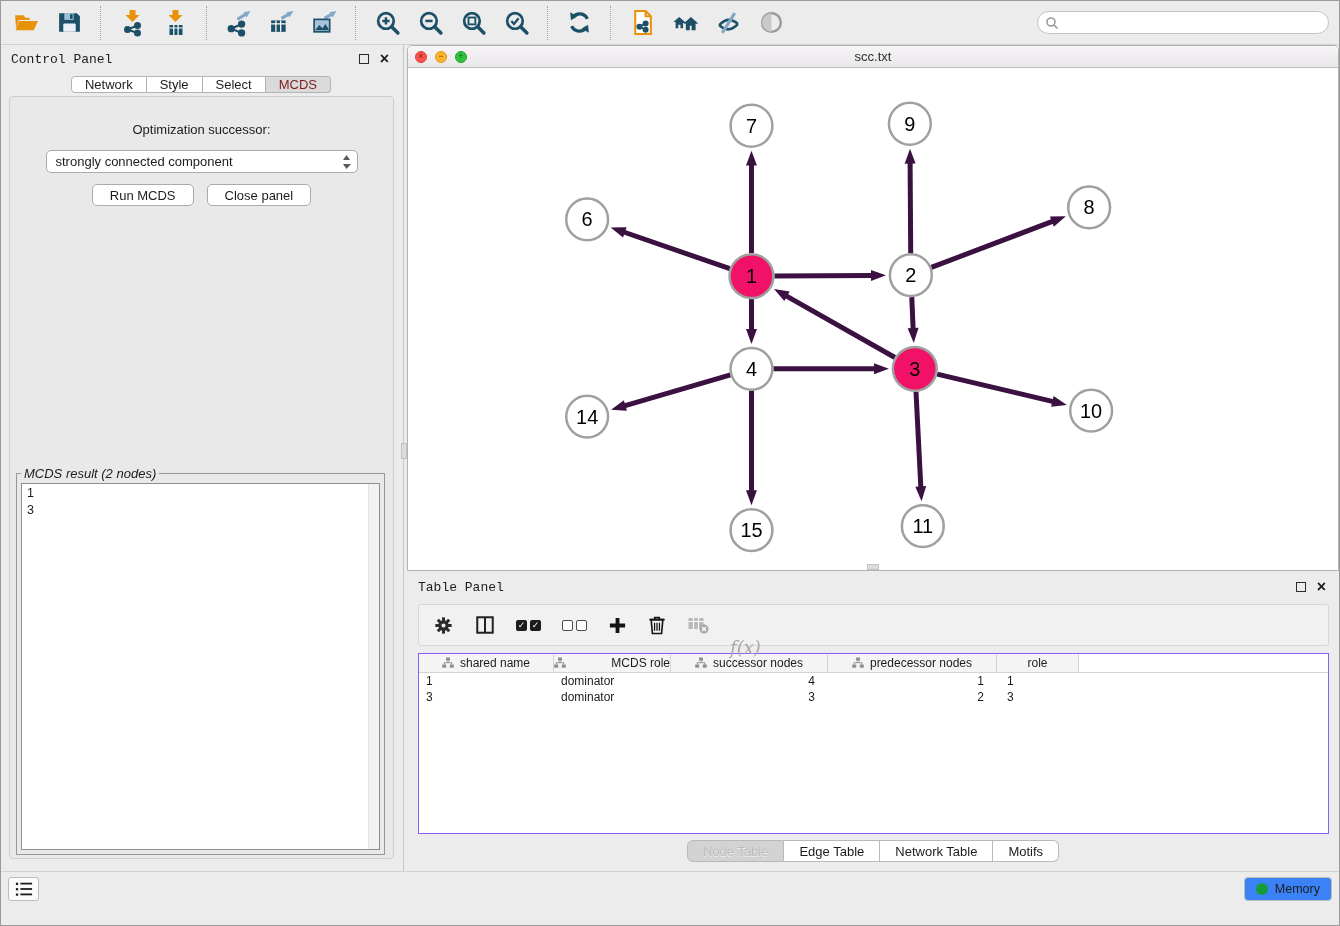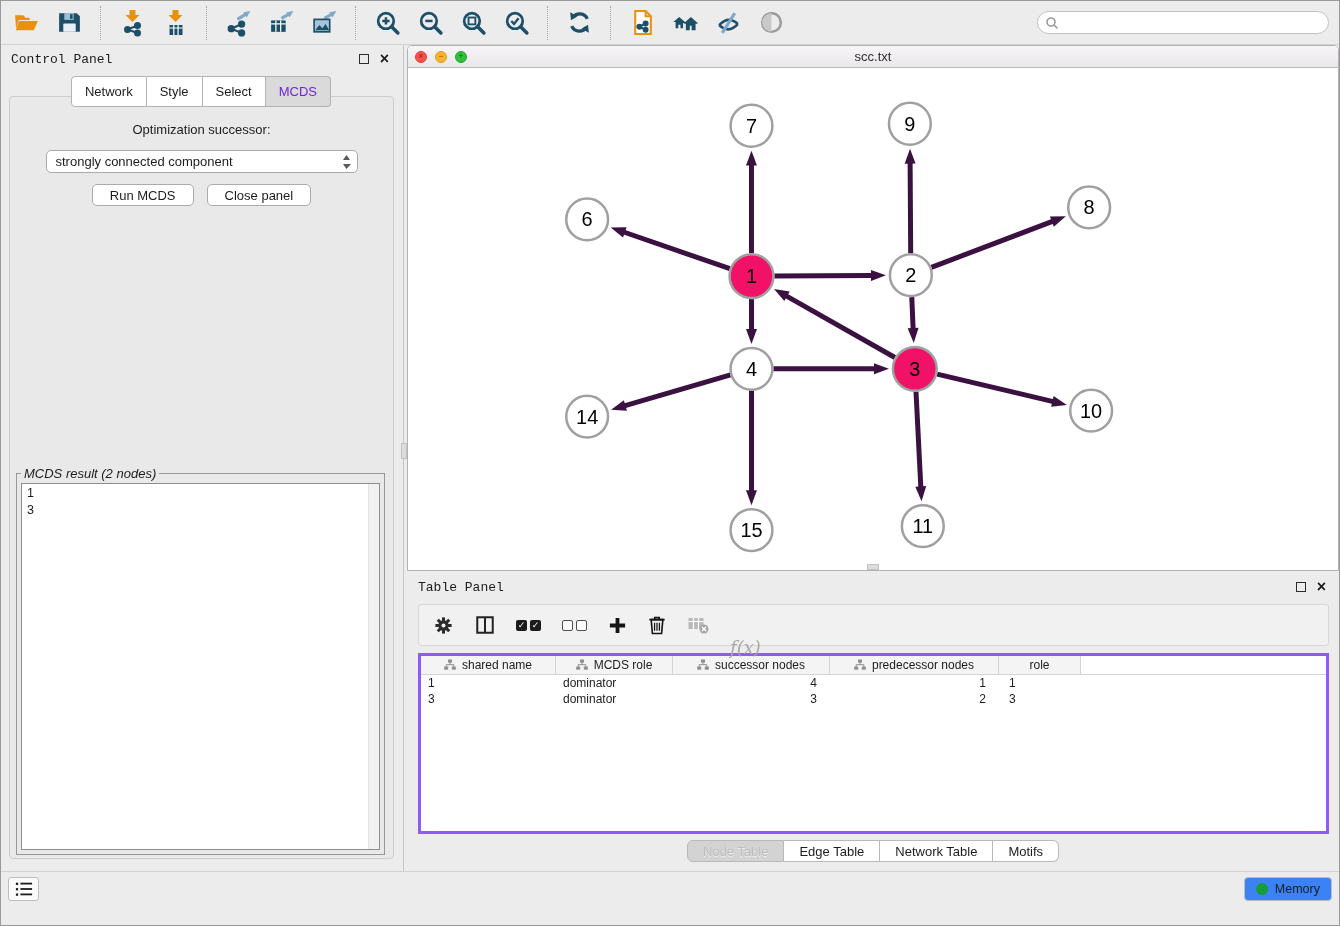--- a/index.html
+++ b/index.html
@@ -33,24 +33,24 @@
   .main { position:relative; height:826px; display:flex; }
 
   
   .control-panel { position:relative; width:400px; height:100%; }
   .cp-header { height:28px; display:flex; align-items:center; padding:0 12px 0 10px; }
   .panel-title { font-size:13px; color:#1c1c1c;font-family:Liberation Mono, monospace; }
   .panel-icons { margin-left:auto; display:flex; align-items:center; gap:11px; }
   .float-icon { width:10px; height:10px; border:1.6px solid #2c2c2c; display:inline-block; }
   .close-x { font-size:16px; font-weight:bold; color:#1c1c1c; line-height:10px; }
   .cp-tabs { position:absolute; top:31px; left:0; right:0; display:flex; justify-content:center; z-index:3; }
-  .tab { height:31px; padding:0 13px; background:#fff; border:1px solid #b3b3b3; border-left:none;
+  .tab { height:17px; padding:0 13px; background:#fff; border:1px solid #b3b3b3; border-left:none;
          font-size:13px; display:flex; align-items:center; }
   .tab:first-child { border-left:1px solid #b3b3b3; border-radius:4px 0 0 4px; }
-  .tab.active { background:#dadada; color:#6d28d9; border-radius:0 4px 4px 0; }
+  .tab.active { background:#dadada; color:#7f1d1d; border-radius:0 4px 4px 0; }
   .cp-content { position:absolute; top:51px; left:8px; right:7px; bottom:12px; background:#e9e9e9;
                 border:1px solid #cdcdcd; border-radius:4px; }
   .opt-label { margin-top:25px; text-align:center; font-size:13px; }
   .opt-select { margin:13px auto 0; width:312px; height:23px; background:#fff; border:1px solid #ababab;
                 border-radius:5px; display:flex; align-items:center; padding:0 6px 0 9px; font-size:13px; }
   .opt-select svg { margin-left:auto; width:9px; height:16px; }
   .btn-row { display:flex; justify-content:center; gap:13px; margin-top:11px; }
   .btn { height:22px; padding:0 17px; background:#fff; border:1px solid #ababab; border-radius:5px;
          font-size:13px; display:flex; align-items:center; }
   .result-group { position:absolute; left:6px; right:8px; top:376px; bottom:3px; border:1px solid #979797; }
@@ -87,28 +87,28 @@
   .tp-header { height:26px; display:flex; align-items:center; padding:0 13px 0 11px; }
   .tp-toolbar { margin:4px 10px 0 11px; height:42px; background:#f1f1f1; border:1px solid #d7d7d7;
                 border-radius:3px; display:flex; align-items:center; padding:0 14px; gap:21px; }
   .ticon { display:flex; align-items:center; justify-content:center; }
   .cb-pair { display:flex; gap:3px; }
   .cb { width:11px; height:11px; border-radius:2px; }
   .cb.checked { background:#1b1b1b; color:#fff; font-size:9px; line-height:11px; text-align:center; }
   .cb.empty { border:1.7px solid #4e4e4e; background:#fff; }
   .fx { font-family:"DejaVu Serif","Liberation Serif",serif; font-style:italic; font-size:18px; color:#a9a9a9;margin-top:44px; }
 
-  .tp-table { margin:7px 10px 0 11px; height:181px; background:#fff; border:3px solid #8b5cf6; font-size:12px; }
+  .tp-table { margin:7px 10px 0 11px; height:181px; background:#fff; border:1px solid #8b5cf6; font-size:12px; }
   .thead { display:flex; height:19px; background:#f4f4f4; border-bottom:1px solid #d4d4d4; }
   .th { display:flex; align-items:center; justify-content:center; gap:6px; border-right:1px solid #d4d4d4;
         color:#1c1c1c; }
   .th svg { width:12px; height:12px; flex:none; }
   .trow { display:flex; height:16px; align-items:center; }
   .td { line-height:16px; }
-  .c0 { width:135px; } .c1 { width:117px; } .c2 { width:157px; } .c3 { width:169px; } .c4 { width:82px; }
+  .c0 { width:135px; } .c1 { width:117px;justify-content:space-between; } .c2 { width:157px; } .c3 { width:169px; } .c4 { width:82px; }
   .td.c0,.td.c1 { padding-left:7px; text-align:left; }
   .td.c2,.td.c3 { padding-right:13px; text-align:right; }
   .td.c4 { padding-left:10px; text-align:left; }
   .th.filler { flex:1; border-right:none; background:#fff; }
 
   .tp-tabs { position:absolute; bottom:9px; left:0; right:0; display:flex; justify-content:center; }
   .ttab { height:22px; padding:0 15px; background:#fff; border:1px solid #b9b9b9; border-left:none;
           font-size:13px; display:flex; align-items:center; }
   .ttab:first-child { border-left:1px solid #b9b9b9; border-radius:6px 0 0 6px; }
   .ttab:last-child { border-radius:0 6px 6px 0; }

